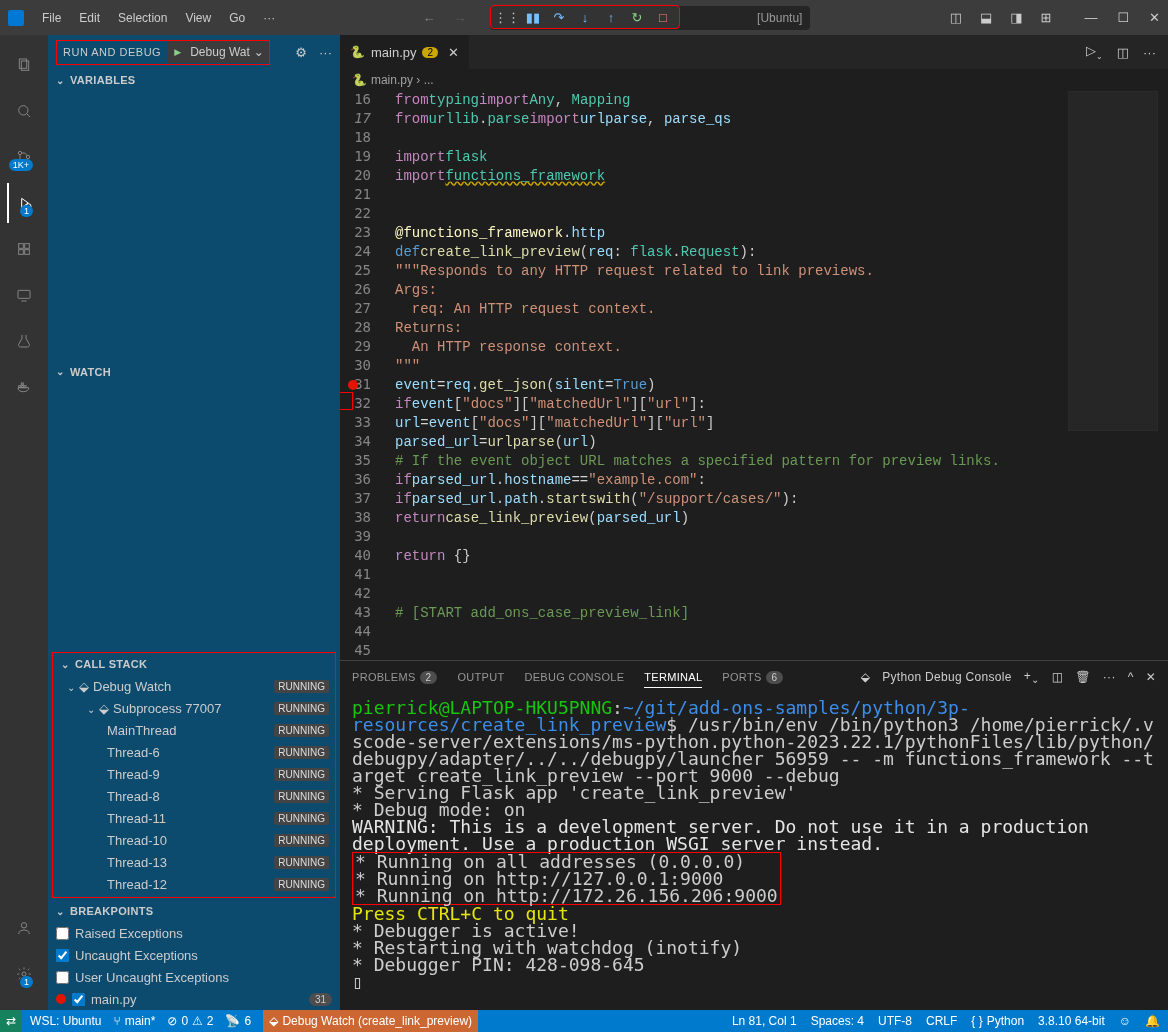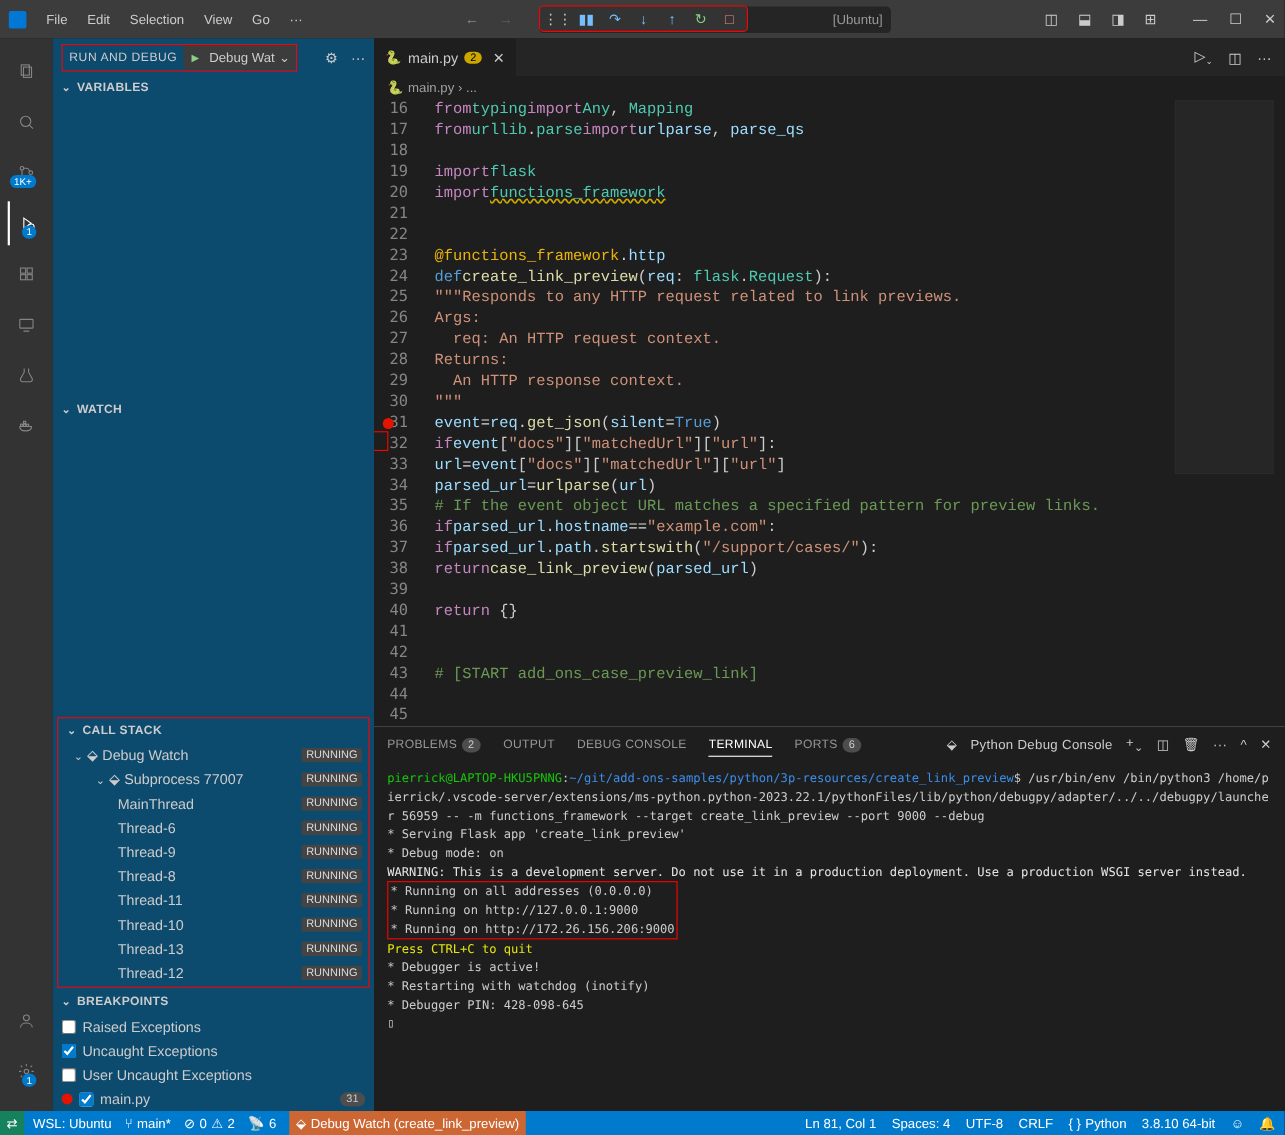--- a/index.html
+++ b/index.html
@@ -75,30 +75,30 @@
 
 
 .kw { color: #c586c0; }
 .kw2 { color: #569cd6; }
 .fn { color: #dcdcaa; }
 .cls { color: #4ec9b0; }
 .str { color: #ce9178; }
 .cmt { color: #6a9955; }
 .var { color: #9cdcfe; }
 .op { color: #d4d4d4; }
-.decor { color: #eab308; }
+.decor { color: #fef9c3; }
 
 
 .panel { height: 350px; background: #1e1e1e; border-top: 1px solid #414141; display: flex; flex-direction: column; }
 .panel-tabs { height: 32px; display: flex; align-items: center; padding: 0 12px; gap: 20px; font-size: 11px; letter-spacing: 0.3px; }
 .panel-tabs .tab-item { color: #969696; cursor: pointer; padding: 4px 0; }
 .panel-tabs .tab-item.active { color: #fff; border-bottom: 1px solid #fff; }
 .panel-tabs .badgep { background: #4d4d4d; border-radius: 8px; font-size: 10px; padding: 1px 6px; margin-left: 4px; color: #ccc; }
 .panel-tabs .right { margin-left: auto; display: flex; gap: 12px; align-items: center; color: #ccc; font-size: 12px; }
-.terminal-body { flex: 1; padding: 6px 12px; font-family: Consolas, monospace; font-size: 11px; line-height: 17px; color: #ccc; overflow: hidden; }
+.terminal-body { flex: 1; padding: 6px 12px; font-family: Consolas, monospace; font-size: 18px; line-height: 17px; color: #ccc; overflow: hidden; }
 .term-green { color: #16c60c; }
 .term-blue { color: #3b8eea; }
 .term-yellow { color: #ccc; }
 .term-warn { color: #e5e5e5; }
 .term-box { border: 1px solid #ff0000; padding: 0 2px; display: inline-block; }
 
 
 .status-bar { position: absolute; bottom: 0; left: 0; right: 0; height: 22px; background: #007acc; color: #fff; display: flex; align-items: center; font-size: 12px; padding: 0 8px; gap: 12px; }
 .status-bar .item { display: flex; align-items: center; gap: 4px; }
 .status-bar .right { margin-left: auto; display: flex; gap: 14px; justify-content: flex-end; }
@@ -337,21 +337,21 @@
     </div>
   </div>
   <div class="breadcrumbs">
       <span class="py-icon" style="color:#4b8bbe">🐍</span>
       <span>main.py › ...</span>
     </div>
 
   <div class="code-area">
     <div id="gutter" class="gutter">
         <div class="ln" style="top: 0px;">16</div>
-        <div class="ln" style="top: 19px;">17</div>
+        <div class="ln" style="top: 19px; font-style: italic;">17</div>
         <div class="ln" style="top: 38px;">18</div>
         <div class="ln" style="top: 57px;">19</div>
         <div class="ln" style="top: 76px;">20</div>
         <div class="ln" style="top: 95px;">21</div>
         <div class="ln" style="top: 114px;">22</div>
         <div class="ln" style="top: 133px;">23</div>
         <div class="ln" style="top: 152px;">24</div>
         <div class="ln" style="top: 171px;">25</div>
         <div class="ln" style="top: 190px;">26</div>
         <div class="ln" style="top: 209px;">27</div>

